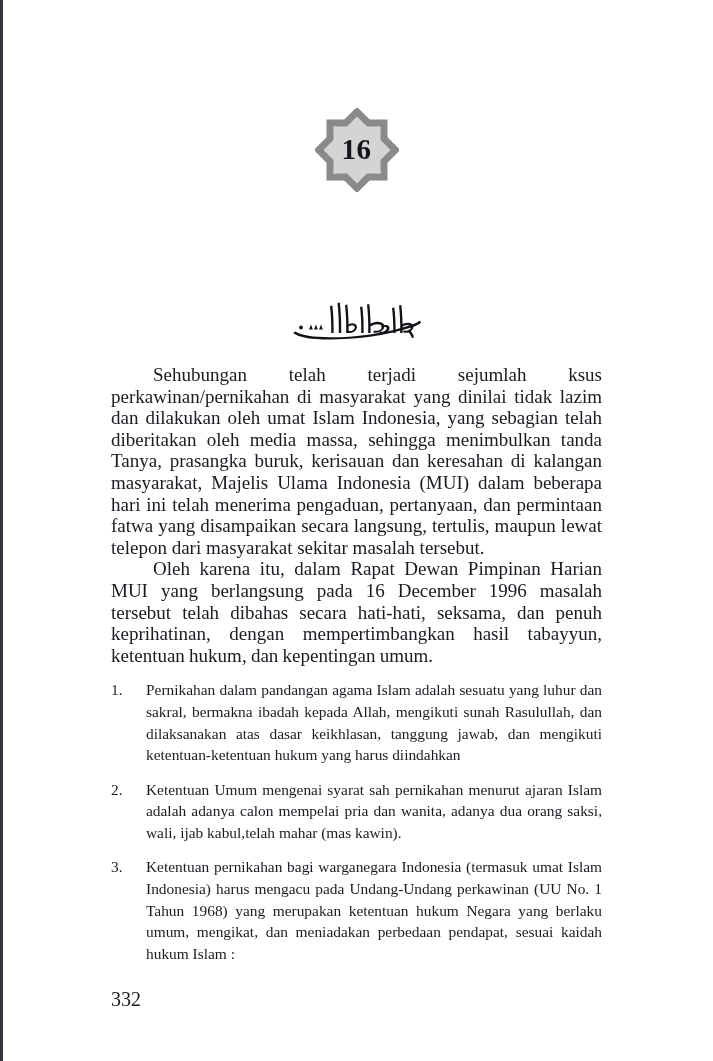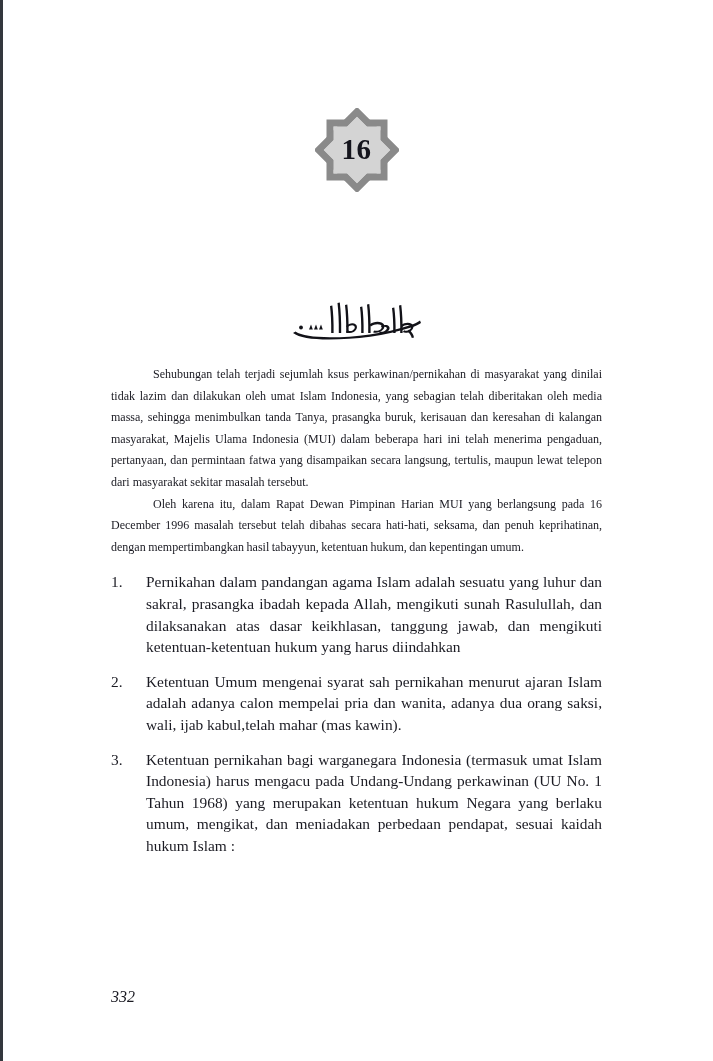--- a/index.html
+++ b/index.html
@@ -102,21 +102,21 @@
 
   
   .body-block {
     position: absolute;
     left: 0;
     top: 364px;
     width: 491px;
   }
   p.para {
     margin: 0;
-    font-size: 12px;
+    font-size: 19px;
     line-height: 21.6px;
     text-align: justify;
     text-indent: 42px;
     color: #1a1a22;
     -webkit-hyphens: none;
     hyphens: none;
   }
   p.para.tight {
     word-spacing: -0.5px;
   }
@@ -144,23 +144,22 @@
     line-height: 21.6px;
     color: #1a1a22;
   }
   .li-text { display: block; }
 
   
   .page-number {
     position: absolute;
     left: 111px;
     top: 988px;
-    font-size: 16px;
-    color: #1a1a22;
-    font-style: italic;
+    font-size: 20px;
+    color: #1a1a22;
   }
 </style>
 </head>
 <body>
 
 <div id="page">
 
   <div id="left-edge-strip"></div>
 
   <div id="content">
@@ -214,21 +213,21 @@
     </div>
 
     <div class="body-block">
 
       <p class="para">Sehubungan telah terjadi sejumlah ksus perkawinan/pernikahan di masyarakat yang dinilai tidak lazim dan dilakukan oleh umat Islam Indonesia, yang sebagian telah diberitakan oleh media massa, sehingga menimbulkan tanda Tanya, prasangka buruk, kerisauan dan keresahan di kalangan masyarakat, Majelis Ulama Indonesia (MUI) dalam beberapa hari ini telah menerima pengaduan, pertanyaan, dan permintaan fatwa yang disampaikan secara langsung, tertulis, maupun lewat telepon dari masyarakat sekitar masalah tersebut.</p>
       <p class="para tight">Oleh karena itu, dalam Rapat Dewan Pimpinan Harian MUI yang berlangsung pada 16 December 1996 masalah tersebut telah dibahas secara hati-hati, seksama, dan penuh keprihatinan, dengan mempertimbangkan hasil tabayyun, ketentuan hukum, dan kepentingan umum.</p>
 
       <ol class="numbered-list">
         <li>
           <span class="li-marker">1.</span>
-          <span class="li-text">Pernikahan dalam pandangan agama Islam adalah sesuatu yang luhur dan sakral, prasangka ibadah kepada Allah, mengikuti sunah Rasulullah, dan dilaksanakan atas dasar keikhlasan, tanggung jawab, dan mengikuti ketentuan-ketentuan hukum yang harus diindahkan</span>
+          <span class="li-text">Pernikahan dalam pandangan agama Islam adalah sesuatu yang luhur dan sakral, bermakna ibadah kepada Allah, mengikuti sunah Rasulullah, dan dilaksanakan atas dasar keikhlasan, tanggung jawab, dan mengikuti ketentuan-ketentuan hukum yang harus diindahkan</span>
         </li>
         <li>
           <span class="li-marker">2.</span>
           <span class="li-text">Ketentuan Umum mengenai syarat sah pernikahan menurut ajaran Islam adalah adanya calon mempelai pria dan wanita, adanya dua orang saksi, wali, ijab kabul,telah mahar (mas kawin).</span>
         </li>
         <li>
           <span class="li-marker">3.</span>
           <span class="li-text">Ketentuan pernikahan bagi warganegara Indonesia (termasuk umat Islam Indonesia) harus mengacu pada Undang-Undang perkawinan (UU No. 1 Tahun 1968) yang merupakan ketentuan hukum Negara yang berlaku umum, mengikat, dan meniadakan perbedaan pendapat, sesuai kaidah hukum Islam :</span>
         </li>
       </ol>

